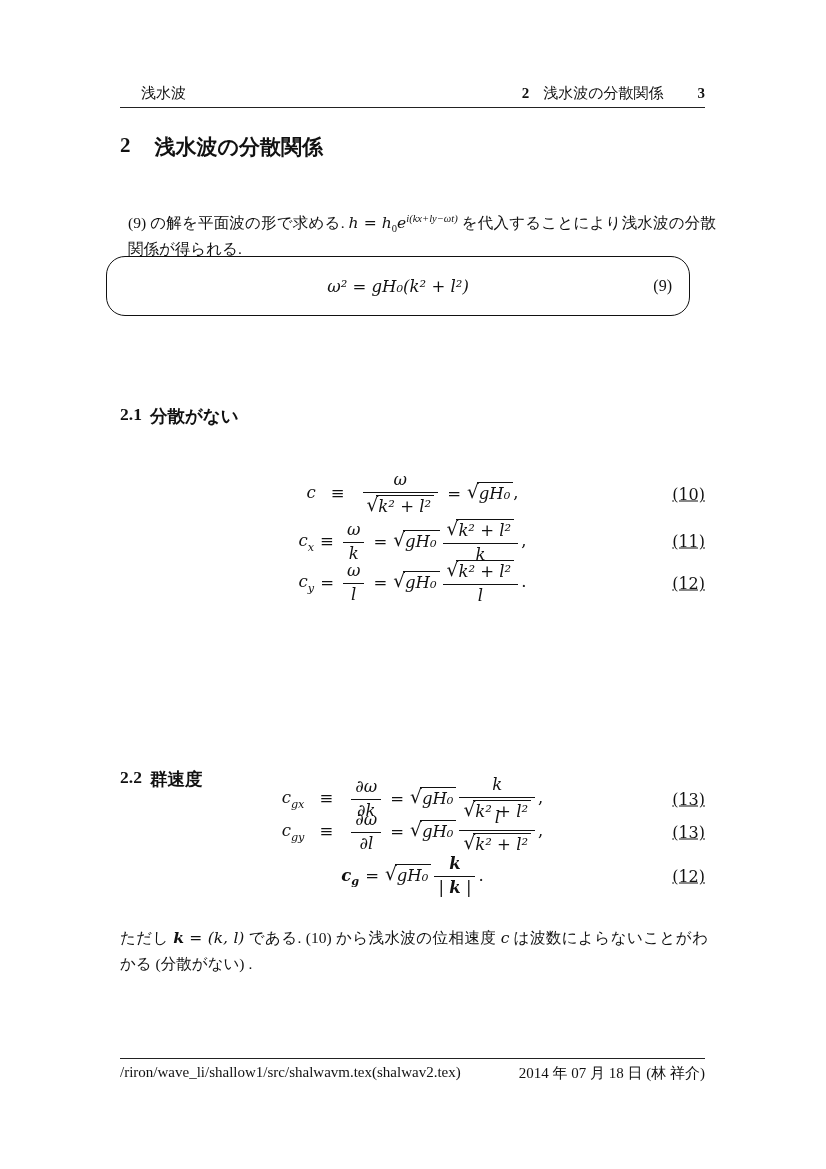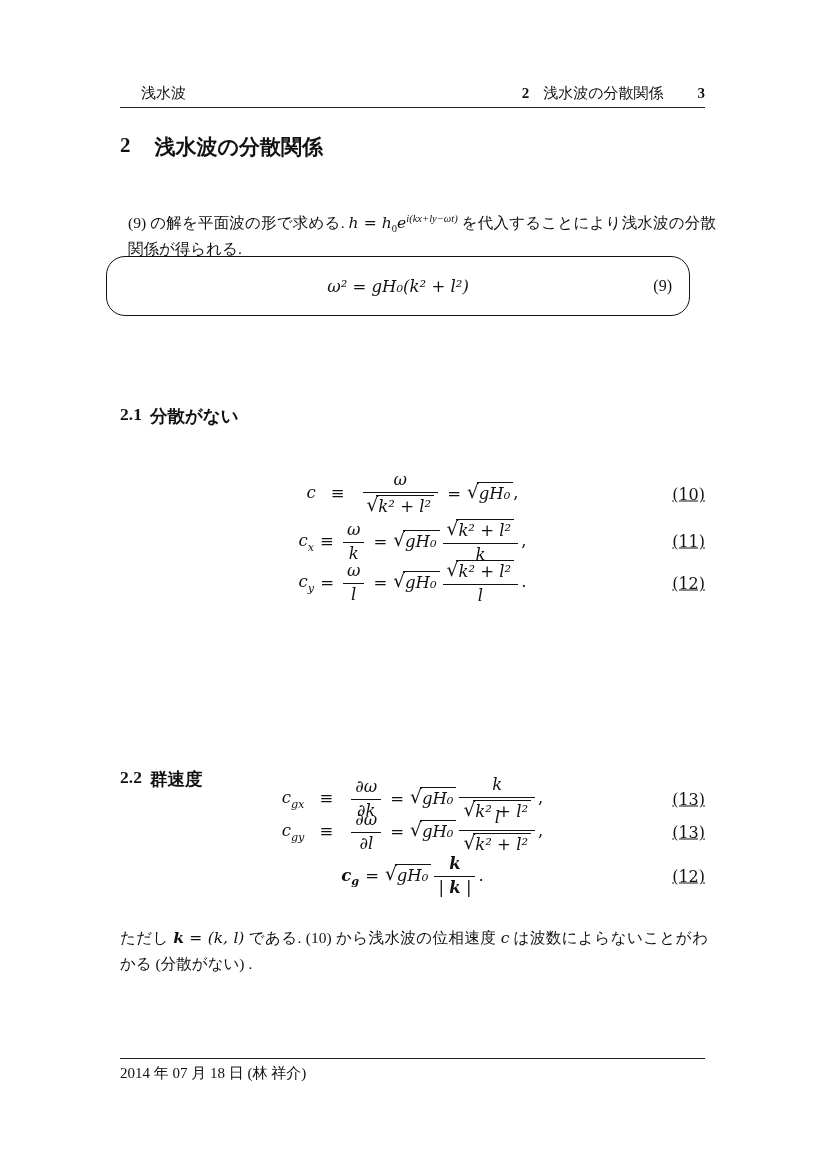--- a/index.html
+++ b/index.html
@@ -113,14 +113,15 @@
 
 <div class="abs eqrow r15 m">
   <span><span class="bi">c</span><sub class="msub bi">g</sub><span class="rel">=</span><span class="sqrt"><span class="rad">√</span><span class="radicand">gH₀</span></span><span class="frac"><span class="num bi">k</span><span class="den"><span class="up">|</span> <span class="bi">k</span> <span class="up">|</span></span></span><span class="up">.</span></span>
   <span class="eqno">(12)</span>
 </div>
 
 <p class="abs para para2"><span>ただし </span><span class="m bi">k</span><span class="m"> = (k, l)</span><span> である. (10) から浅水波の位相速度 </span><span class="m">c</span><span> は波数によらないことがわかる (分散がない) .</span></p>
 
 <div class="abs footer-rule"></div>
 <div class="abs footer">
+  <span>/riron/wave_li/shallow1/src/shalwavm.tex(shalwav2.tex)</span>
   <span>2014 年 07 月 18 日 (林 祥介)</span>
 </div>
 
 </body></html>

